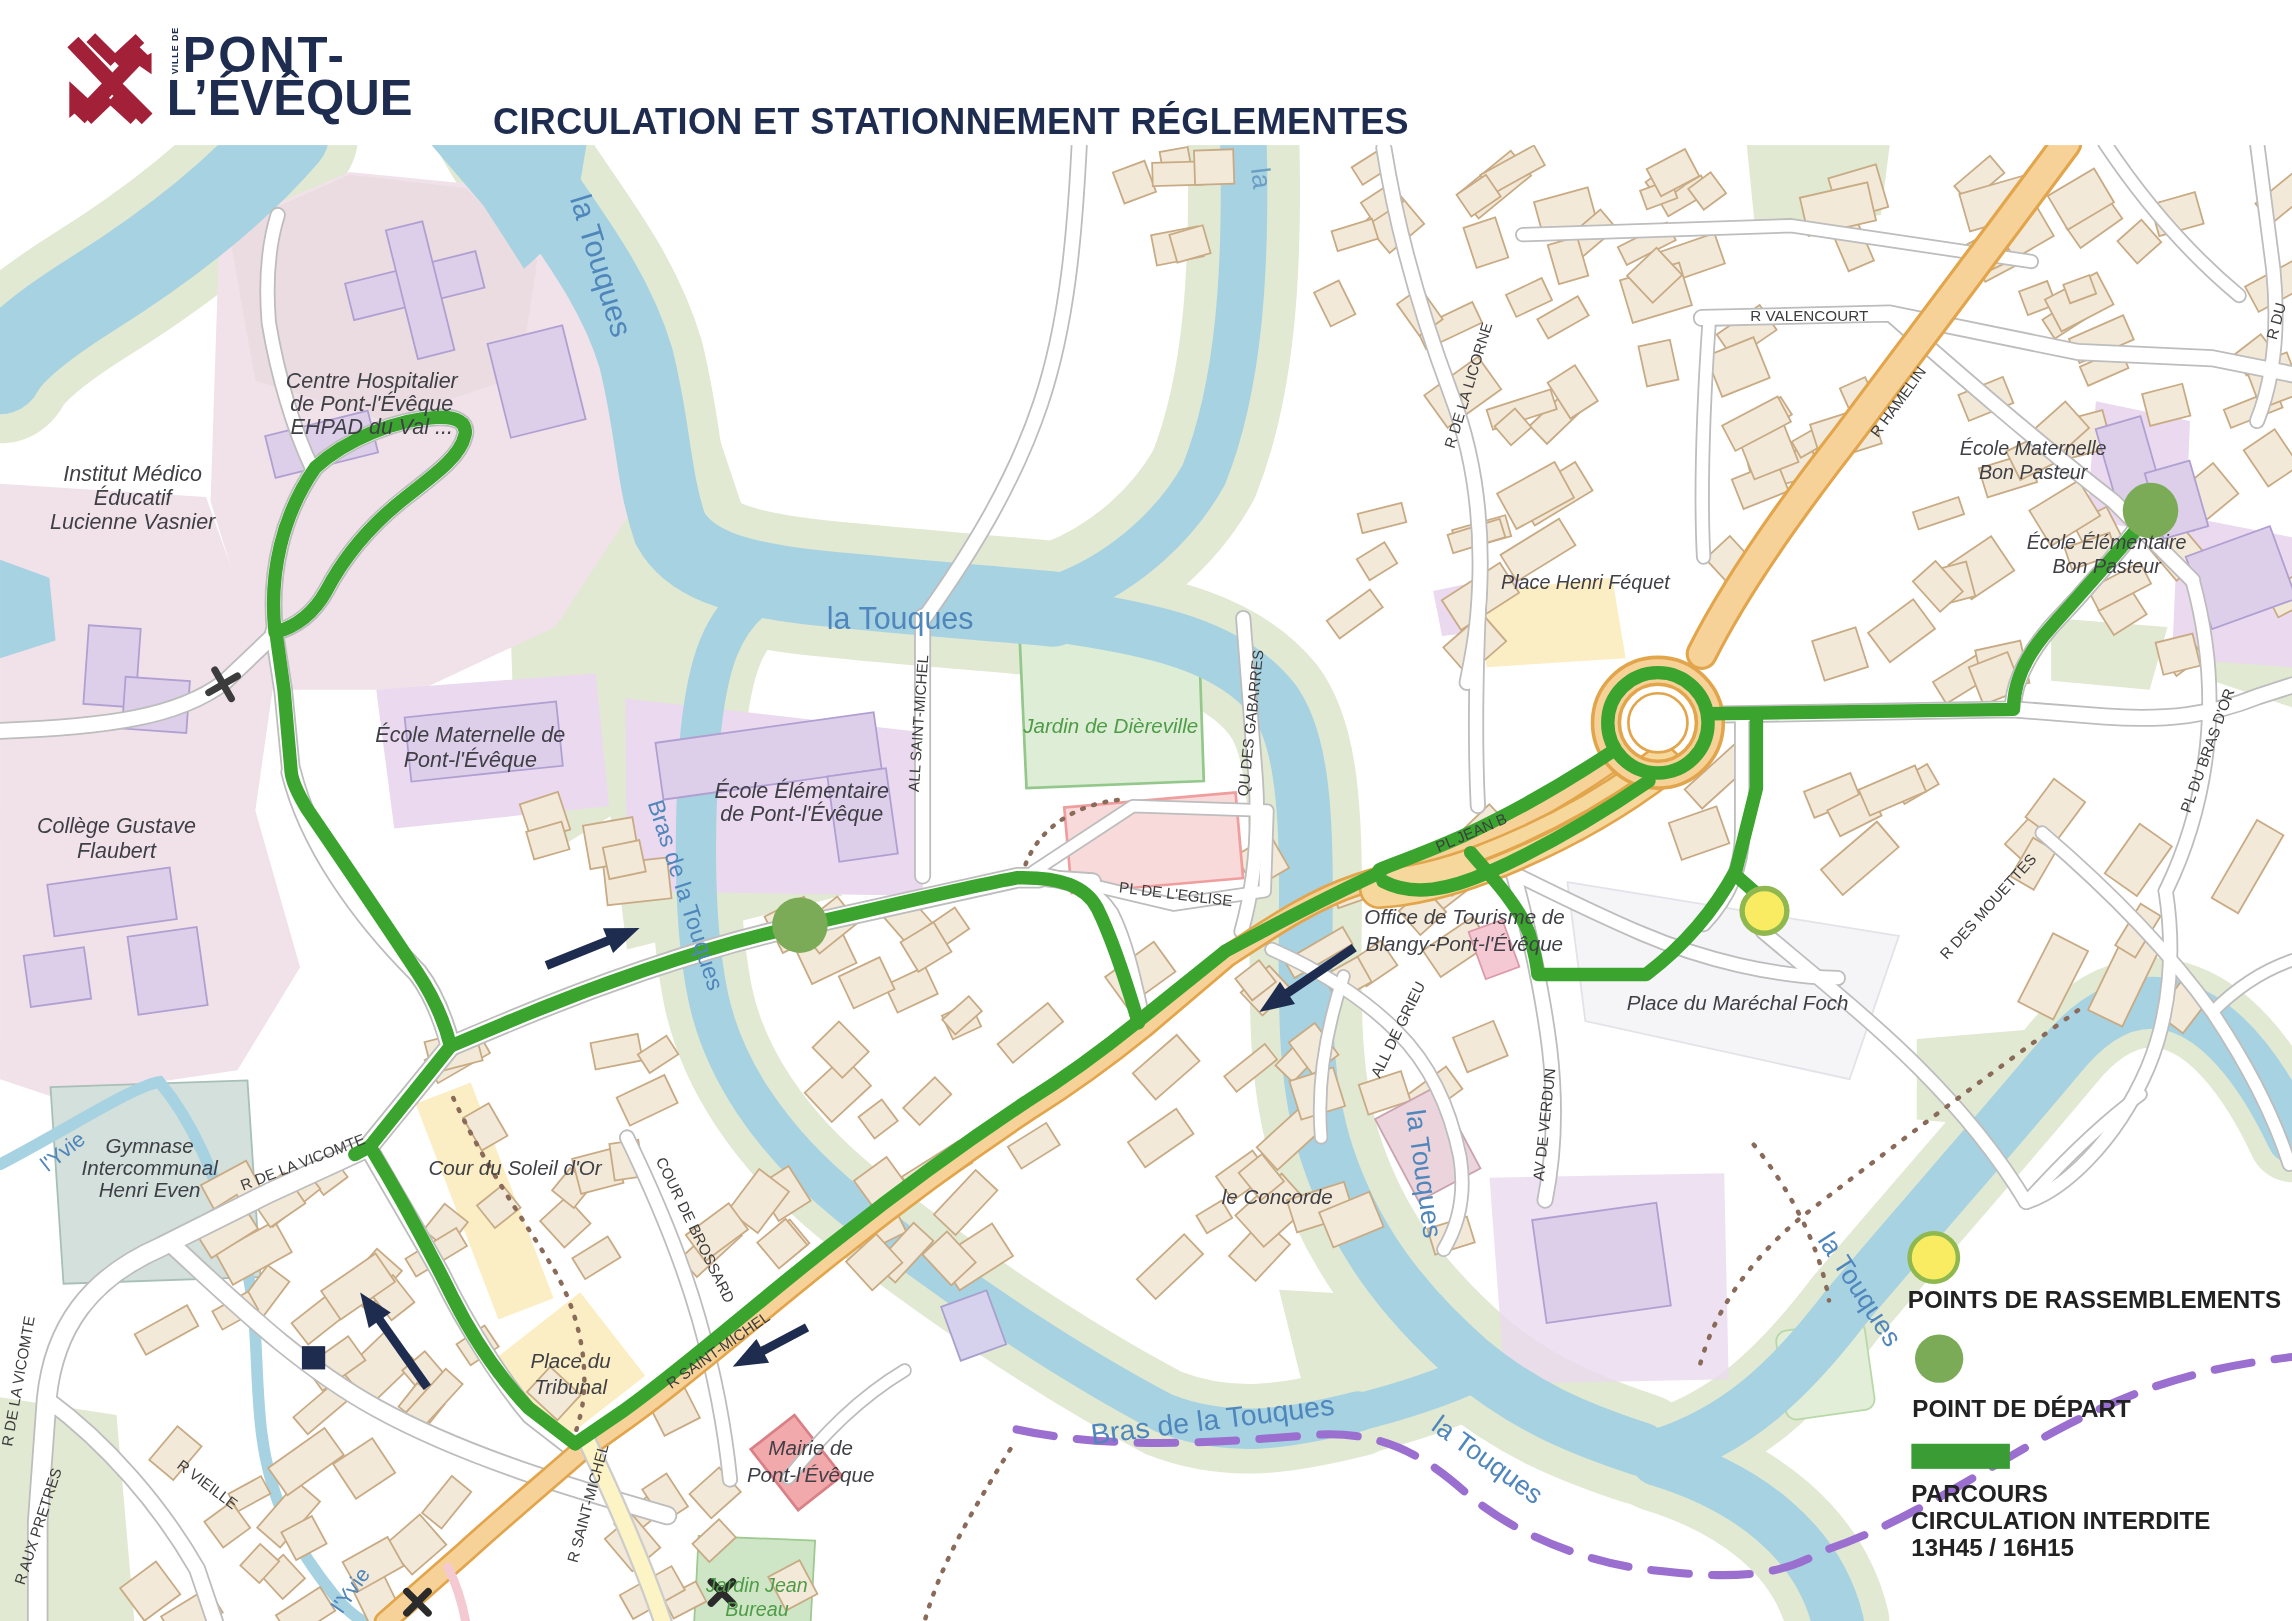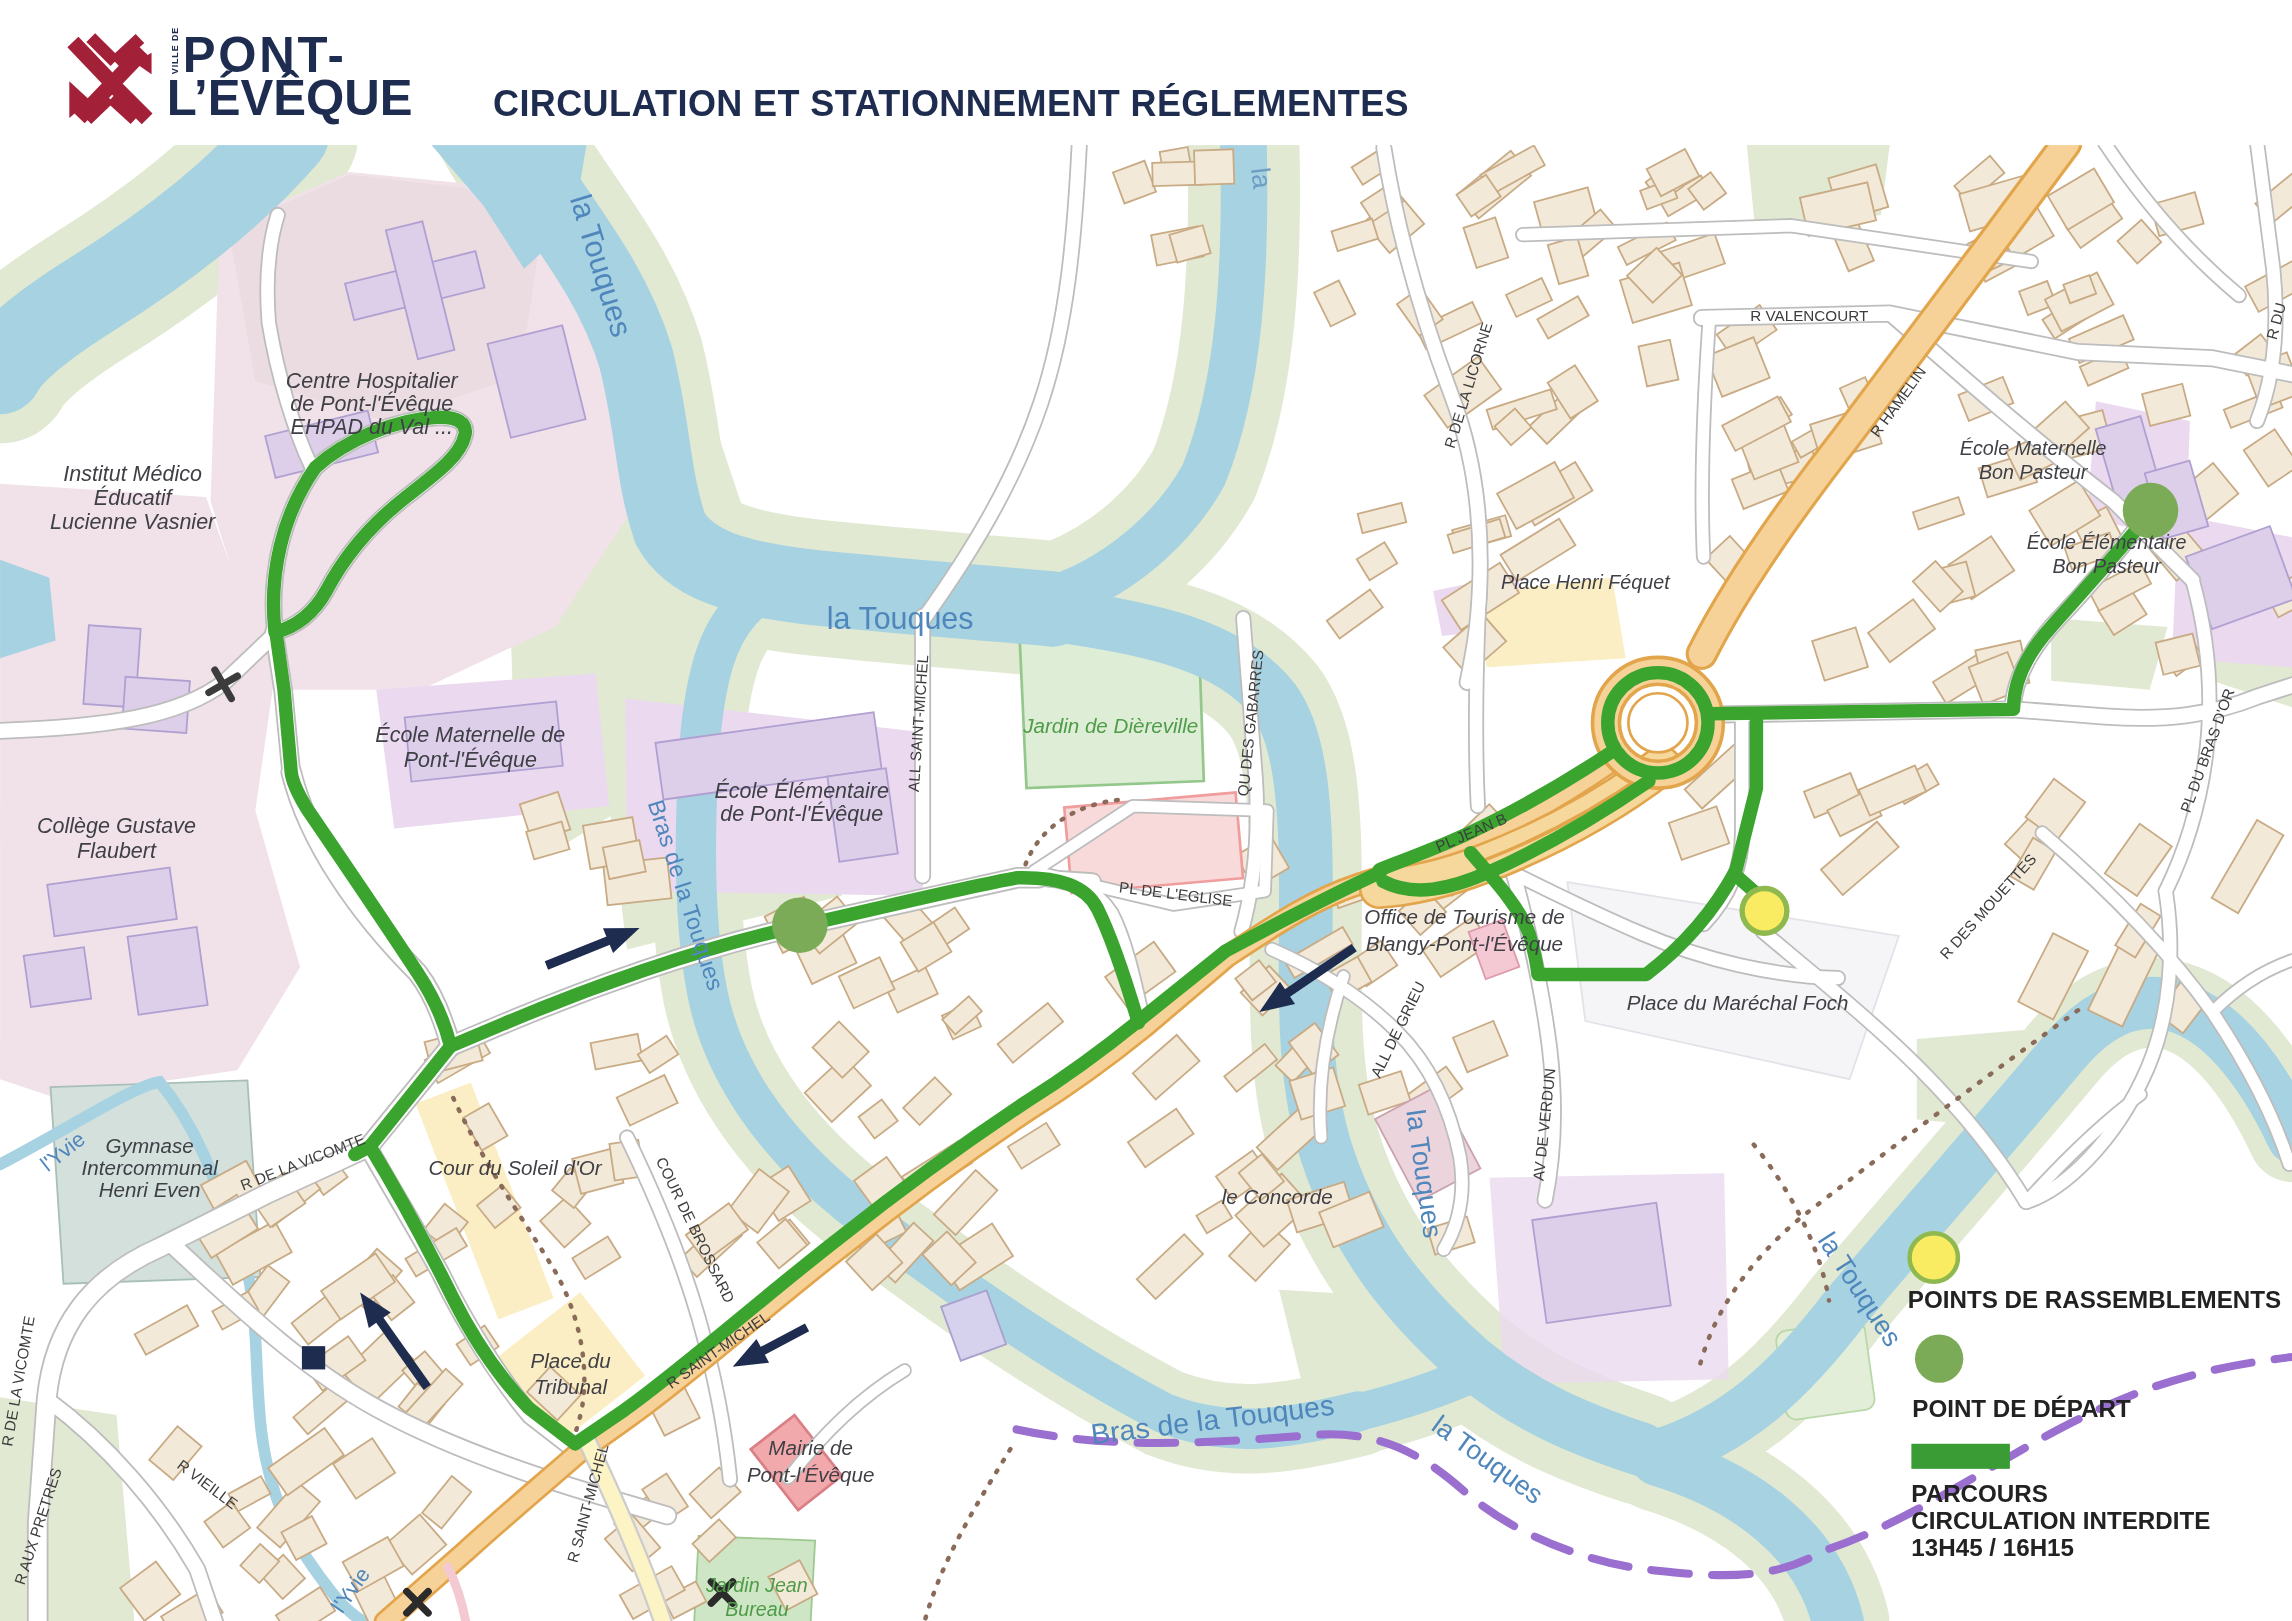--- a/index.html
+++ b/index.html
@@ -1,18 +1,18 @@
 <!DOCTYPE html>
 <html style="font-size:14.3px"><head><meta charset="utf-8"><style>
 html,body{margin:0;padding:0;background:#ffffff;}
 *{font-family:"Liberation Sans", sans-serif;}
 #page{position:relative;width:2293px;height:1622px;overflow:hidden;background:#fff;}
 .title{position:absolute;left:493px;top:34px;font-size:59px;font-weight:bold;color:#1e2c4f;letter-spacing:1.3px;white-space:nowrap;}
 .title .red{color:#a32138;}
-.sub{position:absolute;left:493px;top:83px;font-size:36px;font-weight:bold;color:#1e2c4f;letter-spacing:0.4px;white-space:nowrap;}
+.sub{position:absolute;left:493px;top:101px;font-size:36px;font-weight:bold;color:#1e2c4f;letter-spacing:0.4px;white-space:nowrap;}
 </style></head>
 <body>
 <div id="page">
 <svg width="2293" height="1622" viewBox="0 0 2560 1811" style="position:absolute;left:0;top:0">
 <rect width="2560" height="1811" fill="#ffffff"></rect>
 <g transform="translate(0,0)">
 <path d="M560,140 C610,230 680,300 710,400 C730,480 728,530 748,590 C770,630 820,645 900,655 C990,665 1090,672 1175,680" fill="none" stroke="#e1e9d2" stroke-width="152" stroke-linecap="round"></path>
 <path d="M1388,150 C1392,300 1384,430 1344,530 C1314,584 1260,636 1190,664" fill="none" stroke="#e1e9d2" stroke-width="125" stroke-linecap="round"></path>
 <path d="M850,662 C806,692 790,740 782,820 C774,930 774,1030 790,1110 C806,1190 858,1272 948,1345 C1050,1425 1180,1515 1300,1578 C1372,1606 1436,1596 1516,1576" fill="none" stroke="#e1e9d2" stroke-width="100" stroke-linecap="round"></path>
 <path d="M1172,686 C1290,702 1375,722 1422,782 C1452,822 1458,900 1458,990 C1458,1100 1452,1200 1482,1290 C1512,1380 1562,1450 1642,1520 C1702,1570 1762,1595 1832,1618" fill="none" stroke="#e1e9d2" stroke-width="125" stroke-linecap="round"></path>

